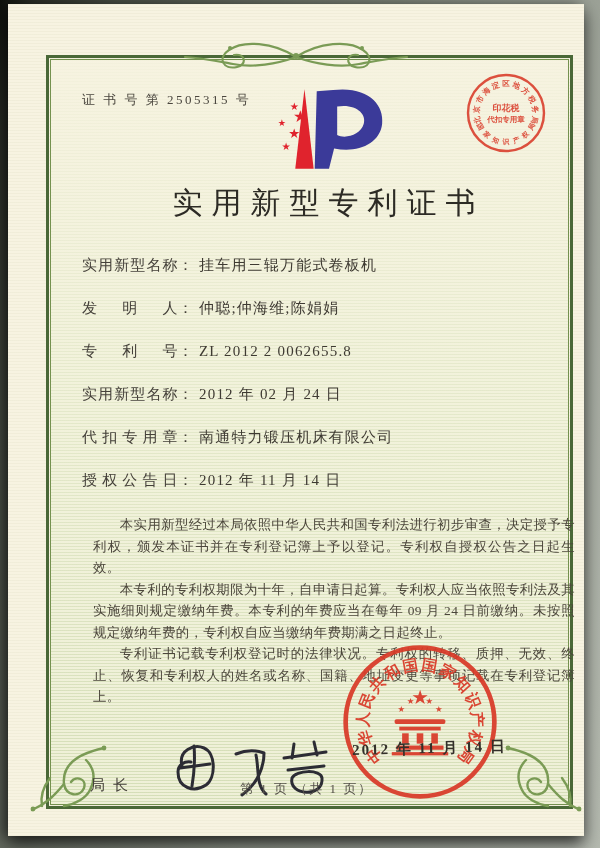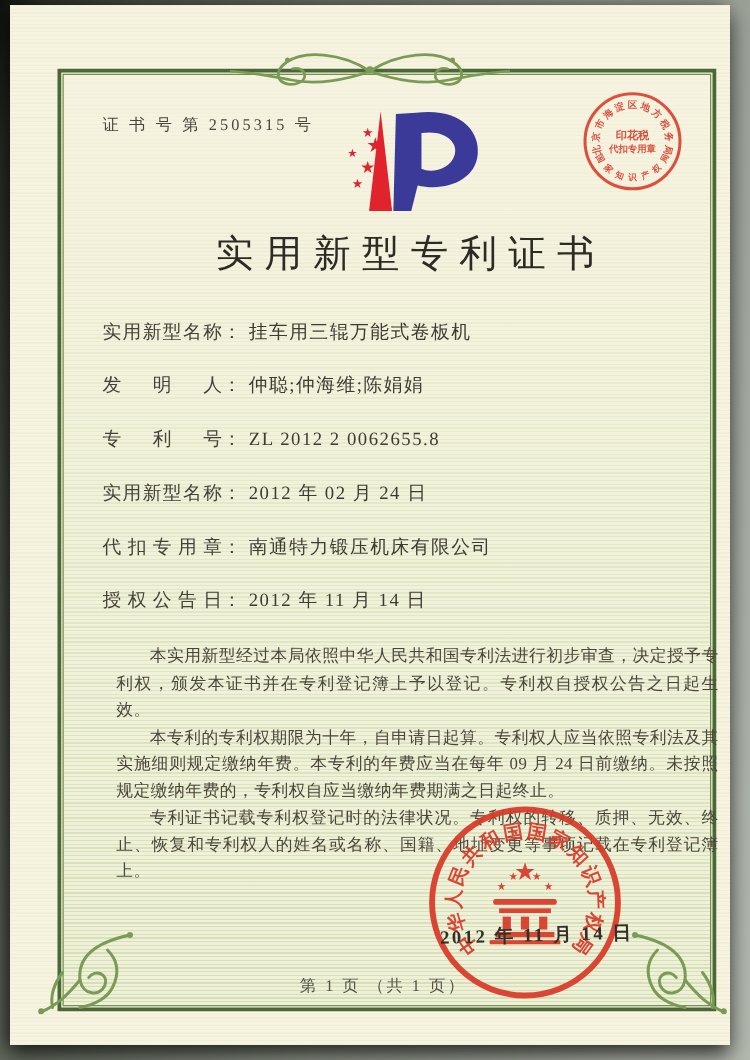--- a/index.html
+++ b/index.html
@@ -156,20 +156,37 @@
         <span class="flabel">授权公告日</span><span class="colon">：</span><span class="fvalue">2012 年 11 月 14 日</span>
       </li>
     </ul>
 
     <div class="body-text">
       <p>本实用新型经过本局依照中华人民共和国专利法进行初步审查，决定授予专利权，颁发本证书并在专利登记簿上予以登记。专利权自授权公告之日起生效。</p>
       <p>本专利的专利权期限为十年，自申请日起算。专利权人应当依照专利法及其实施细则规定缴纳年费。本专利的年费应当在每年 09 月 24 日前缴纳。未按照规定缴纳年费的，专利权自应当缴纳年费期满之日起终止。</p>
       <p>专利证书记载专利权登记时的法律状况。专利权的转移、质押、无效、终止、恢复和专利权人的姓名或名称、国籍、地址变更等事项记载在专利登记簿上。</p>
     </div>
 
+    <div class="director-row">
+      <span class="director-label">局长</span>
+      <svg class="signature" viewBox="0 0 190 84" aria-label="田力普">
+        <g stroke="#2c2c34" fill="none" stroke-width="3" stroke-linecap="round" stroke-linejoin="round">
+          <path d="M18,34 C14,18 30,12 40,16 C52,21 52,46 42,53 C30,61 14,56 14,40 C14,33 20,29 27,30"></path>
+          <path d="M16,36 L46,32"></path>
+          <path d="M30,14 C31,26 30,42 28,54"></path>
+          <path d="M72,22 C82,18 92,18 100,21 C100,34 94,52 78,63"></path>
+          <path d="M92,23 C95,36 92,54 102,62"></path>
+          <path d="M120,26 L162,20"></path>
+          <path d="M130,12 L128,26"></path>
+          <path d="M150,10 L153,23"></path>
+          <path d="M124,38 L160,34"></path>
+          <path d="M128,46 C124,64 160,66 158,46 C157,37 132,38 128,46"></path>
+        </g>
+      </svg>
+    </div>
   </div>
 
   <svg class="tax-stamp" viewBox="0 0 120 120">
     <circle cx="60" cy="60" r="53" fill="none" stroke="#d93a28" stroke-width="3.4"></circle>
     <g id="tax-top" transform="translate(60 60)" fill="#d93a28" font-weight="bold">
         <text transform="rotate(-104) translate(0 -41)" text-anchor="middle" dominant-baseline="central" font-size="10.5">北</text>
         <text transform="rotate(-83.2) translate(0 -41)" text-anchor="middle" dominant-baseline="central" font-size="10.5">京</text>
         <text transform="rotate(-62.4) translate(0 -41)" text-anchor="middle" dominant-baseline="central" font-size="10.5">市</text>
         <text transform="rotate(-41.6) translate(0 -41)" text-anchor="middle" dominant-baseline="central" font-size="10.5">海</text>
         <text transform="rotate(-20.799999999999997) translate(0 -41)" text-anchor="middle" dominant-baseline="central" font-size="10.5">淀</text>

